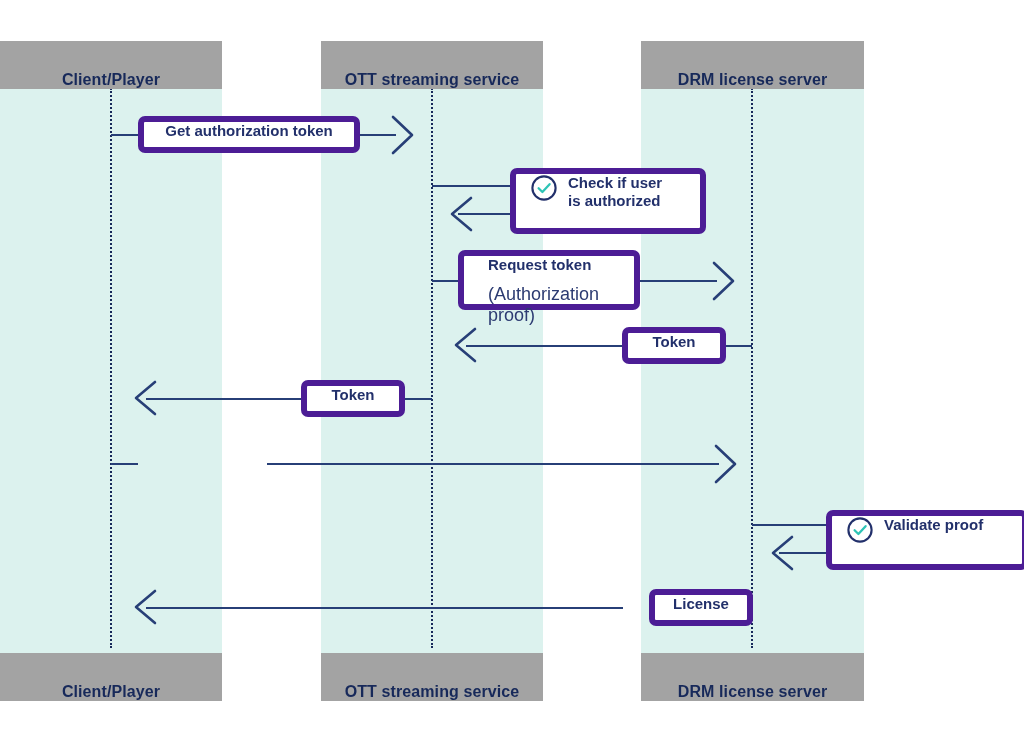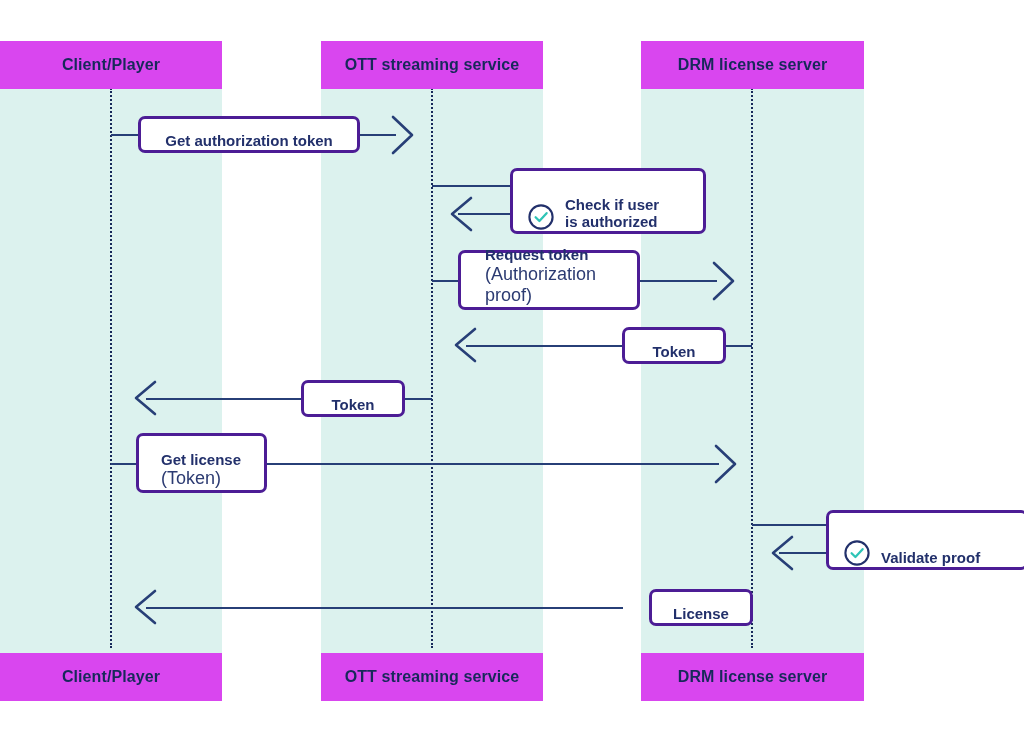--- a/index.html
+++ b/index.html
@@ -16,42 +16,42 @@
     height: 741px;
     background: #ffffff;
     overflow: hidden;
   }
   .band {
     position: absolute;
     background: #dcf2ee;
   }
   .lane-header {
     position: absolute;
-    background: #d946ef;
+    background: #a3a3a3;
     color: #17295a;
     font-weight: bold;
     font-size: 16px;
     display: flex;
-    align-items: center;
+    align-items: flex-end;
     justify-content: center;
     letter-spacing: 0.1px;
   }
   .lifeline {
     position: absolute;
     width: 0;
     border-left: 2px dotted #17295a;
   }
   .msgbox {
     position: absolute;
     background: #ffffff;
-    border: 3px solid #4c1d95;
+    border: 6px solid #4c1d95;
     border-radius: 7px;
     box-sizing: border-box;
     display: flex;
-    align-items: flex-end;
+    align-items: flex-start;
     z-index: 5;
   }
   .msgbox.center {
     justify-content: center;
   }
   .msgbox .txtwrap {
     display: flex;
     flex-direction: column;
     justify-content: center;
   }
@@ -147,21 +147,21 @@
 is authorized</div>
     </div>
   </div>
 
   <div class="conn" style="left:432px; top:280px; width:30px;"></div>
   <div class="conn" style="left:640px; top:280px; width:77px;"></div>
   <svg class="arrowhead" style="left:711px; top:260px;" width="26" height="42" viewBox="0 0 26 42">
     <polyline points="3,3 22,21 3,39" fill="none" stroke="#273f77" stroke-width="2.6" stroke-linecap="round" stroke-linejoin="round"></polyline>
   </svg>
   <div class="msgbox" style="left:458px; top:250px; width:182px; height:60px;">
-    <div class="txtwrap" style="padding-left:24px;">
+    <div class="txtwrap" style="padding-left:24px;gap:10px;">
       <div class="title">Request token</div>
       <div class="sub">(Authorization proof)</div>
     </div>
   </div>
 
   <div class="conn" style="left:466px; top:345px; width:158px;"></div>
   <div class="conn" style="left:726px; top:345px; width:26px;"></div>
   <svg class="arrowhead" style="left:452px; top:326px;" width="26" height="38" viewBox="0 0 26 38">
     <polyline points="23,3 4,19 23,35" fill="none" stroke="#273f77" stroke-width="2.6" stroke-linecap="round" stroke-linejoin="round"></polyline>
   </svg>
@@ -180,26 +180,20 @@
     <div class="txtwrap">
       <div class="title">Token</div>
     </div>
   </div>
 
   <div class="conn" style="left:111px; top:463px; width:27px;"></div>
   <div class="conn" style="left:267px; top:463px; width:452px;"></div>
   <svg class="arrowhead" style="left:713px; top:443px;" width="26" height="42" viewBox="0 0 26 42">
     <polyline points="3,3 22,21 3,39" fill="none" stroke="#273f77" stroke-width="2.6" stroke-linecap="round" stroke-linejoin="round"></polyline>
   </svg>
-  <div class="msgbox" style="left:136px; top:433px; width:131px; height:60px;">
-    <div class="txtwrap" style="padding-left:22px;">
-      <div class="title">Get license</div>
-      <div class="sub">(Token)</div>
-    </div>
-  </div>
 
   <div class="conn" style="left:752px; top:524px; width:76px;"></div>
   <div class="conn" style="left:779px; top:552px; width:49px;"></div>
   <svg class="arrowhead" style="left:769px; top:534px;" width="26" height="38" viewBox="0 0 26 38">
     <polyline points="23,3 4,19 23,35" fill="none" stroke="#273f77" stroke-width="2.6" stroke-linecap="round" stroke-linejoin="round"></polyline>
   </svg>
   <div class="msgbox" style="left:826px; top:510px; width:202px; height:60px;">
     <span class="icon-check">
       <svg width="28" height="28" viewBox="0 0 28 28">
         <circle cx="14" cy="14" r="11.6" fill="none" stroke="#22306b" stroke-width="2.1"></circle>

